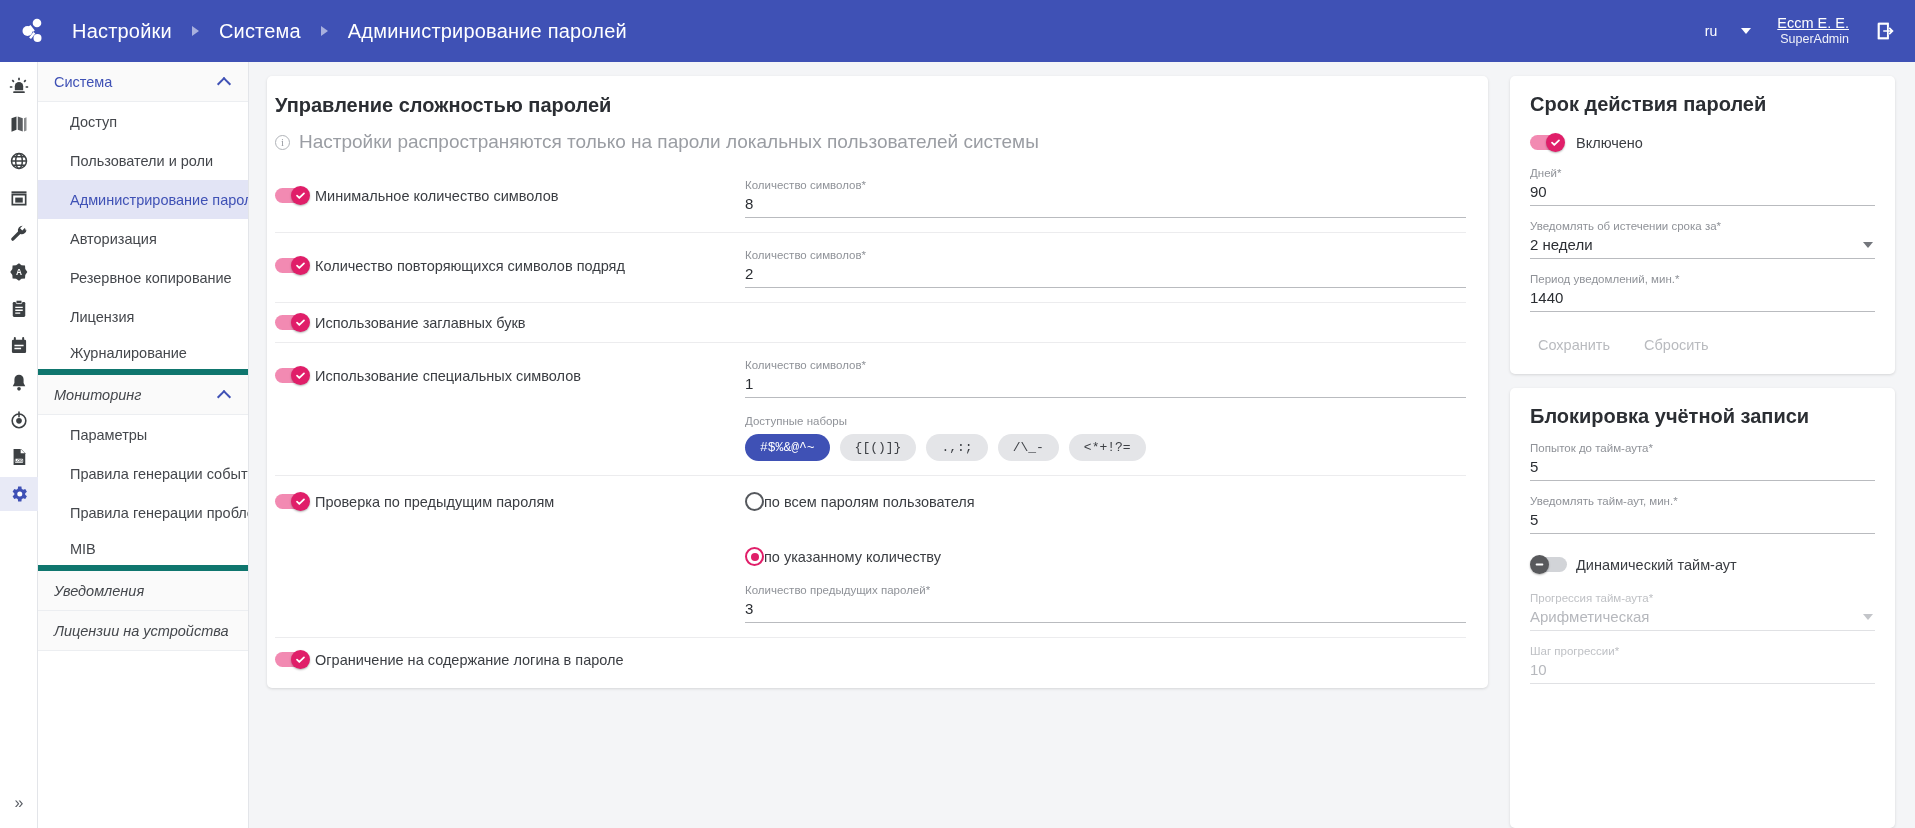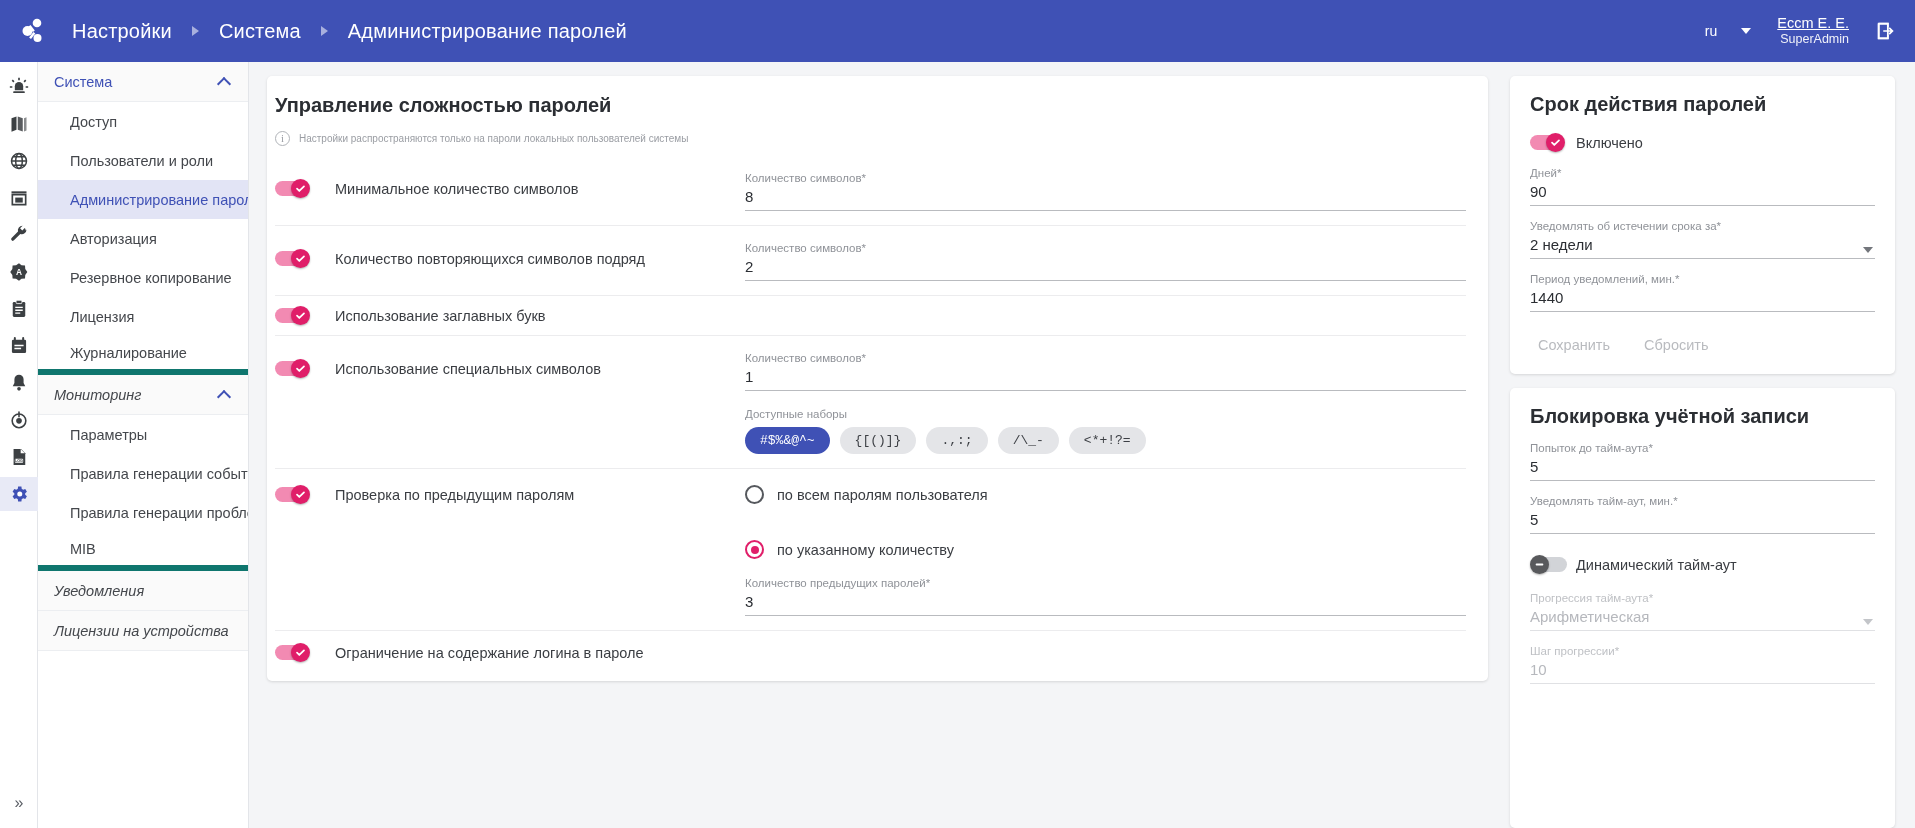--- a/index.html
+++ b/index.html
@@ -105,36 +105,36 @@
     background: #fff; border-radius: 5px;
     box-shadow: 0 1px 3px rgba(0,0,0,.13);
   }
   .left-col { flex: 1 1 auto; min-width: 0; }
   .right-col { flex: 0 0 385px; display: flex; flex-direction: column; gap: 14px; }
 
   .card-title { font-size: 20px; font-weight: 700; color: #2b2e33; }
 
   .panel { padding: 18px 22px 10px 8px; height: 100%; overflow: hidden; }
   .hint { display: flex; align-items: center; gap: 9px; margin-top: 14px; }
-  .hint .txt { font-size: 10px; color: #9a9da3; }
+  .hint .txt { font-size: 19px; color: #9a9da3; }
   .info-ico {
     width: 15px; height: 15px; border-radius: 50%;
     border: 1.4px solid #b0b3b8; color: #9a9da3;
     font-size: 11px; line-height: 12px; text-align: center;
     display: inline-block; font-family: "Liberation Serif", serif;
   }
 
   
   .row {
     display: flex; align-items: flex-start;
     border-bottom: 1px solid #ececee;
     padding: 14px 0 14px 0; min-height: 56px;
   }
   .row:last-child { border-bottom: none; }
-  .row-left { flex: 0 0 470px; display: flex; align-items: center; gap: 23px; padding-top: 9px; }
+  .row-left { flex: 0 0 470px; display: flex; align-items: center; gap: 3px; padding-top: 9px; }
   .row-label { font-size: 14.5px; color: #3a3d42; }
   .row-right { flex: 1; min-width: 0; }
 
   
   .toggle { width: 37px; height: 19px; position: relative; cursor: pointer; flex: 0 0 37px; }
   .toggle .track {
     position: absolute; left: 0; top: 2px; width: 33px; height: 15px;
     border-radius: 8px; background: #f28ab2;
   }
   .toggle .knob {
@@ -152,42 +152,42 @@
   .field-label {
     font-size: 11.5px; color: #8f9298; display: block; margin-bottom: 3px; white-space: nowrap;
   }
   .field-value {
     font-size: 15px; color: #2b2e33;
     border-bottom: 1px solid #b9bbbf; padding: 1px 0 5px 0;
     min-height: 24px; cursor: text;
   }
   .field.disabled .field-value { color: #b6b8bd; border-bottom-color: #e0e1e4; }
   .field.disabled .field-label { color: #bfc1c5; }
-  .field.select .field-value { display: flex; align-items: flex-end; justify-content: space-between; cursor: pointer; gap: 22px; }
+  .field.select .field-value { display: flex; align-items: center; justify-content: space-between; cursor: pointer; gap: 22px; }
   .sel-caret {
     width: 0; height: 0; margin-right: 2px;
     border-left: 5px solid transparent; border-right: 5px solid transparent;
     border-top: 6px solid #73767c;
   }
   .field.disabled .sel-caret { border-top-color: #c3c5c9; }
 
   
   .chips-label { font-size: 11.5px; color: #8f9298; margin-bottom: 7px; }
   .chips { display: flex; gap: 10px; }
   .chip {
     height: 27px; padding: 0 15px; border-radius: 14px;
     background: #e4e5e8; color: #3c3f44;
     display: flex; align-items: center; justify-content: center;
     font-size: 13px; font-family: "Liberation Mono", "DejaVu Sans Mono", monospace;
     cursor: pointer; white-space: nowrap;
   }
   .chip.selected { background: #3f51b5; color: #fff; }
 
   
-  .radio-line { display: flex; align-items: center; gap: 13px; margin-bottom: 0; cursor: pointer; }
+  .radio-line { display: flex; align-items: center; margin-bottom: 0; cursor: pointer; }
   .radio {
     width: 19px; height: 19px; border-radius: 50%;
     border: 2px solid #55585d; position: relative; flex: 0 0 19px;
   }
   .radio.checked { border-color: #e01e69; }
   .radio.checked::after {
     content: ""; position: absolute; left: 3.5px; top: 3.5px;
     width: 8px; height: 8px; border-radius: 50%; background: #e01e69;
   }
   .radio-label { font-size: 14.5px; color: #3a3d42; }

